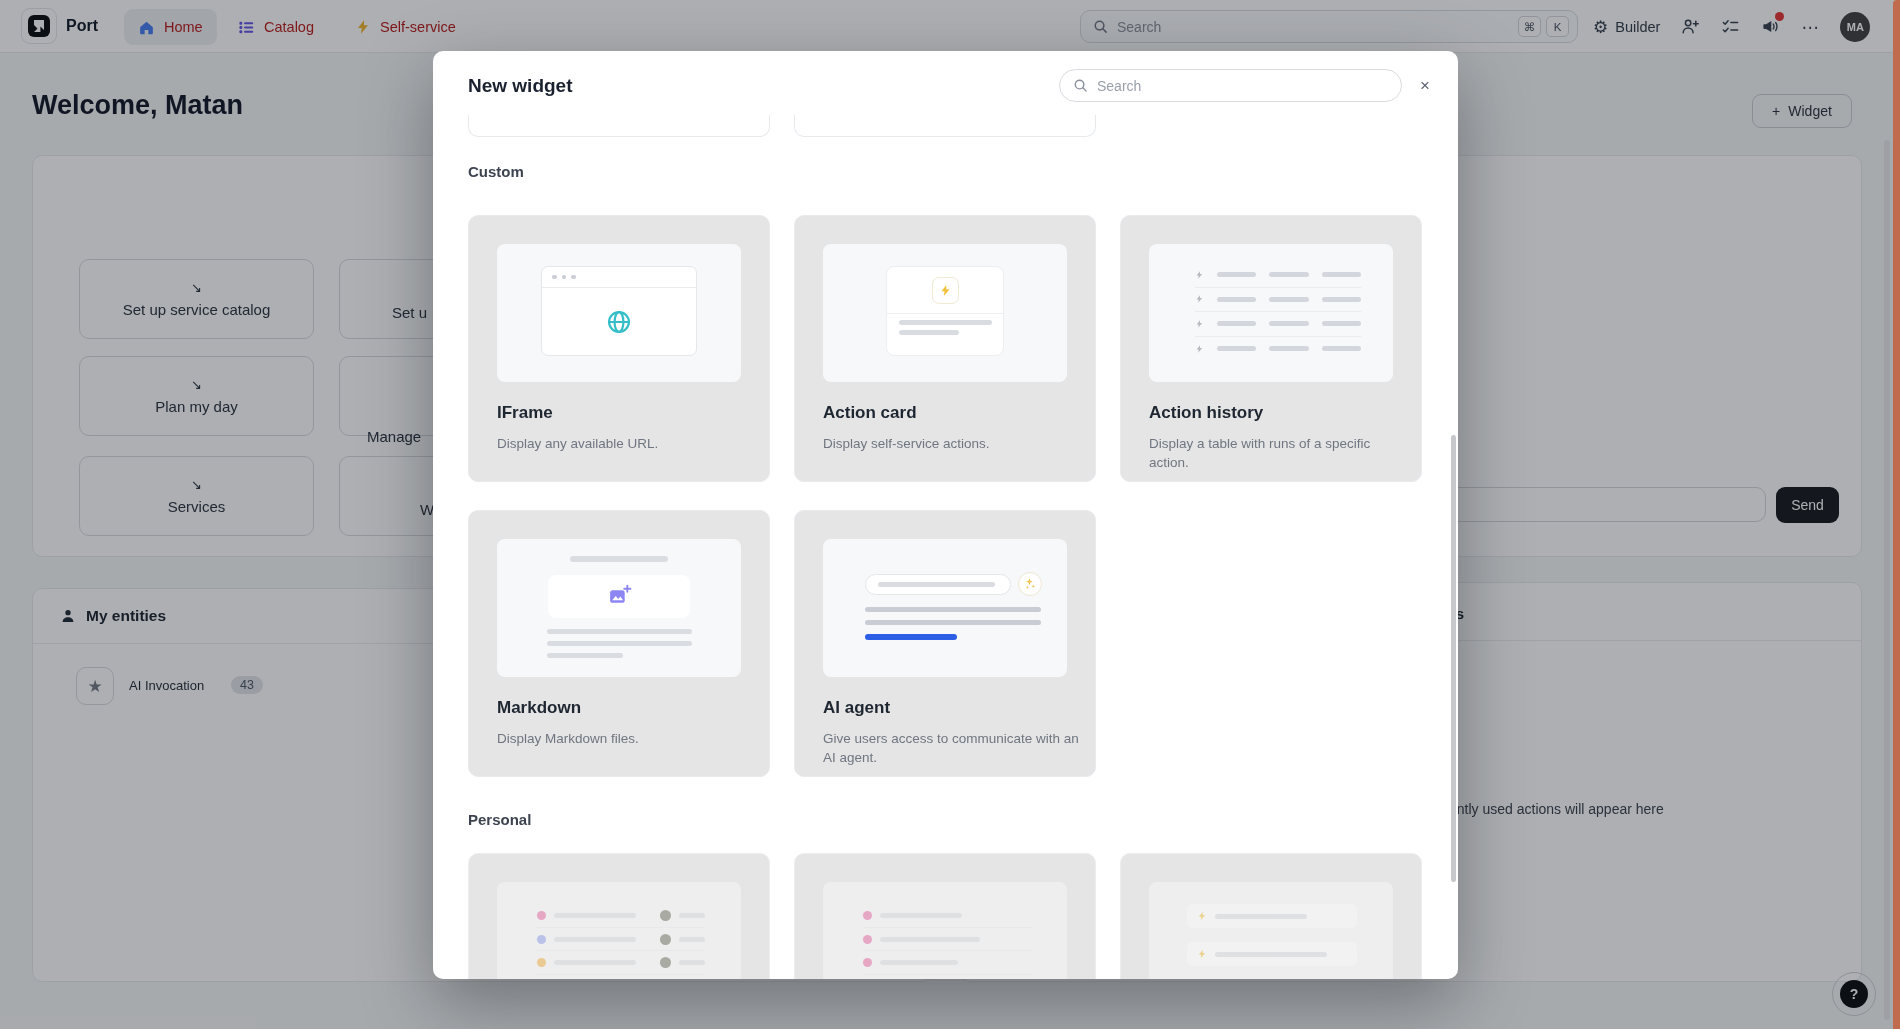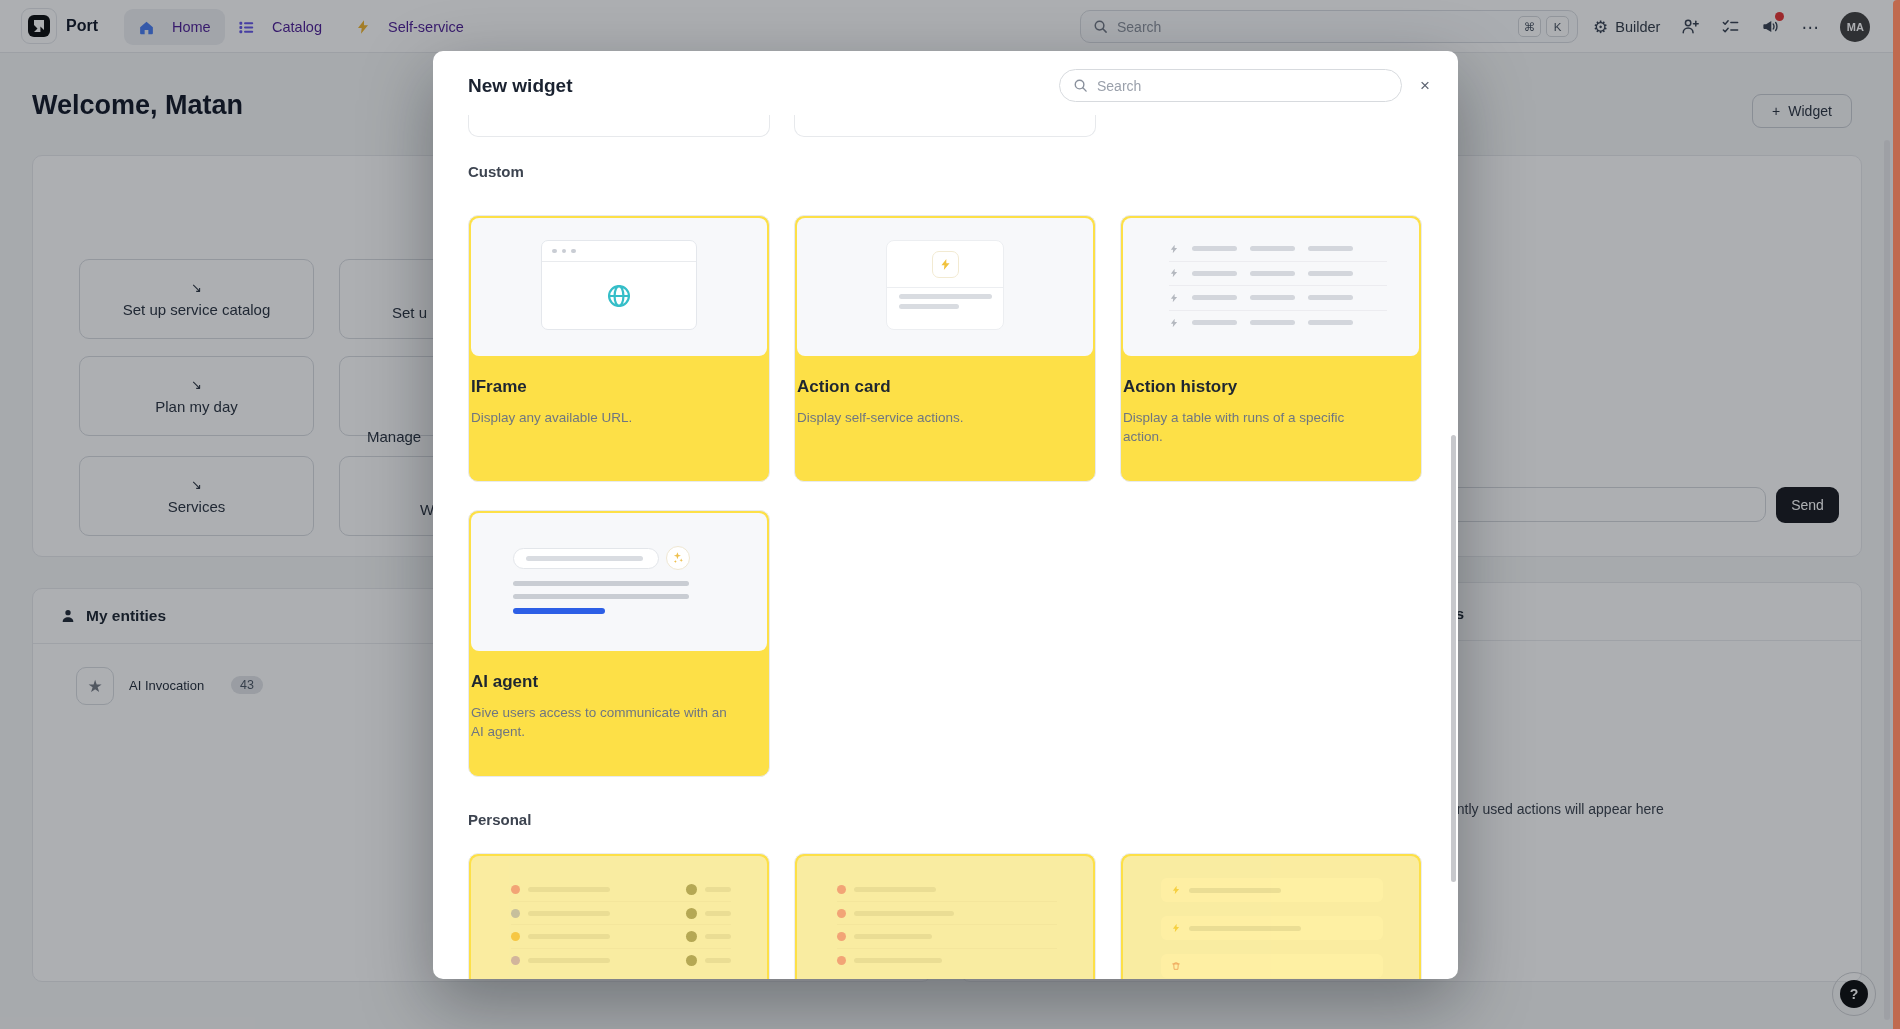--- a/index.html
+++ b/index.html
@@ -7,22 +7,22 @@
   body { position:relative; overflow:hidden; background:#f6f7f8;
          font-family:"Liberation Sans","DejaVu Sans",sans-serif; color:#1f2937; }
   .abs { position:absolute; }
 
   
   .navbar { position:absolute; left:0; top:0; width:1900px; height:53px; background:#fff;
             border-bottom:1px solid #e7e9ec; }
   .logo-box { position:absolute; left:21px; top:8px; width:36px; height:36px; border:1px solid #e4e6ea;
               border-radius:9px; background:#fff; display:flex; align-items:center; justify-content:center; }
   .brand { position:absolute; left:66px; top:17px; font-size:16px; font-weight:700; color:#101828; }
-  .nav-item { position:absolute; top:9px; height:36px; display:flex; align-items:center; gap:17px;
-              padding:0 14px; border-radius:9px; font-size:14.5px; color:#4c1d95; }
+  .nav-item { position:absolute; top:9px; height:36px; display:flex; align-items:center; gap:9px;
+              padding:0 14px; border-radius:9px; font-size:14.5px; color:#b91c1c; }
   .nav-item.active { background:#eef0f3; }
   .nav-search { position:absolute; left:1080px; top:10px; width:498px; height:33px; background:#fbfcfd;
                 border:1px solid #dadde2; border-radius:10px; display:flex; align-items:center; padding:0 8px 0 12px; }
   .nav-search .ph { font-size:14px; color:#8a919d; margin-left:9px; flex:1; }
   .kbd { width:23px; height:21px; border:1px solid #d5d8dd; background:#fff; border-radius:5px;
          font-size:11.5px; color:#4b5563; display:flex; align-items:center; justify-content:center; margin-left:5px; }
   .nav-right { position:absolute; left:1593px; top:0; height:53px; display:flex; align-items:center; gap:21px; }
   .builder { display:flex; align-items:center; gap:7px; font-size:14.5px; color:#333c49; }
   .gear-glyph { font-size:17px; color:#374151; font-family:"DejaVu Sans",sans-serif; }
   .more-glyph { font-size:17px; color:#374151; letter-spacing:1px; font-family:"DejaVu Sans",sans-serif; }
@@ -72,21 +72,21 @@
               border-radius:17px; background:#fff; font-size:14px; color:#3a424e; padding:0 12px 0 37px;
               font-family:"Liberation Sans","DejaVu Sans",sans-serif; outline:none; }
   .m-search::placeholder { color:#9aa0ab; }
   .m-search-icon { position:absolute; left:640px; top:27px; }
   .m-close { position:absolute; left:983px; top:26px; width:18px; height:18px; font-size:17px; color:#5f6673;
              display:flex; align-items:center; justify-content:center; }
   .partial-card { position:absolute; top:64px; height:22px; width:302px; border:1px solid #e7e9ec;
                   border-top:none; border-radius:0 0 10px 10px; }
   .sec-label { position:absolute; left:35px; font-size:15px; font-weight:700; color:#3d4450; }
   .wrow { position:absolute; left:35px; display:flex; gap:24px; }
-  .wcard { width:302px; height:267px; border:1px solid #e8eaee; border-radius:10px; background:#fde047; padding:2px; }
+  .wcard { width:302px; height:267px; border:1px solid #e8eaee; border-radius:10px; background:#e5e5e5; padding:28px; }
   .wcard.plight { border-color:#ebedf0; }
   .thumb { height:138px; background:#f7f8fa; border-radius:8px; position:relative; overflow:hidden; }
   .wtitle { margin-top:21px; font-size:17px; font-weight:700; color:#1e2631; }
   .wdesc { margin-top:11px; font-size:13.5px; color:#6f7681; line-height:1.42; width:262px; }
   .m-scrollbar { position:absolute; left:1018px; top:384px; width:5px; height:447px; background:#c7c8cc; border-radius:3px; }
 
   
   .bar { background:#d9dce1; border-radius:3px; height:5px; }
   .browser { position:absolute; left:50%; margin-left:-78px; top:22px; width:156px; height:90px; background:#fff;
              border:1px solid #e4e7ec; border-radius:7px; }
@@ -358,20 +358,42 @@
               <span class="hbar"></span>
           </div>
         </div>
       </div>
       <div class="wtitle">Action history</div>
       <div class="wdesc">Display a table with runs of a specific action.</div>
     </div>
   </div>
 
   <div class="wrow" style="top:459px;">
+    <div class="wcard">
+      <div class="thumb">
+        <div class="mk-col">
+          <div class="bar" style="width:98px; height:6px;"></div>
+          <div class="mk-box">
+            <svg width="25" height="25" viewBox="0 0 24 24">
+              <rect x="3" y="6" width="14" height="12" rx="2.5" fill="#8d86f2"></rect>
+              <path d="M5 15.5 l3.4-4 2.4 2.8 1.9-2.3 2.8 3.5 Z" fill="#fff"></path>
+              <line x1="19.5" y1="1.5" x2="19.5" y2="7.5" stroke="#8d86f2" stroke-width="1.8" stroke-linecap="round"></line>
+              <line x1="16.5" y1="4.5" x2="22.5" y2="4.5" stroke="#8d86f2" stroke-width="1.8" stroke-linecap="round"></line>
+            </svg>
+          </div>
+          <div class="mk-bars">
+            <div class="bar" style="width:145px;"></div>
+            <div class="bar" style="width:145px;"></div>
+            <div class="bar" style="width:76px;"></div>
+          </div>
+        </div>
+      </div>
+      <div class="wtitle">Markdown</div>
+      <div class="wdesc">Display Markdown files.</div>
+    </div>
 
     <div class="wcard">
       <div class="thumb">
         <div class="ai-row">
           <div class="ai-pill">
               <div class="bar" style="width:117px;"></div>
             </div>
           <div class="ai-circle">
             <svg width="14" height="14" viewBox="0 0 24 24">
               <path d="M11 2 L12.6 6.4 17 8 L12.6 9.6 11 14 L9.4 9.6 5 8 L9.4 6.4 Z" fill="#eec04f"></path>

